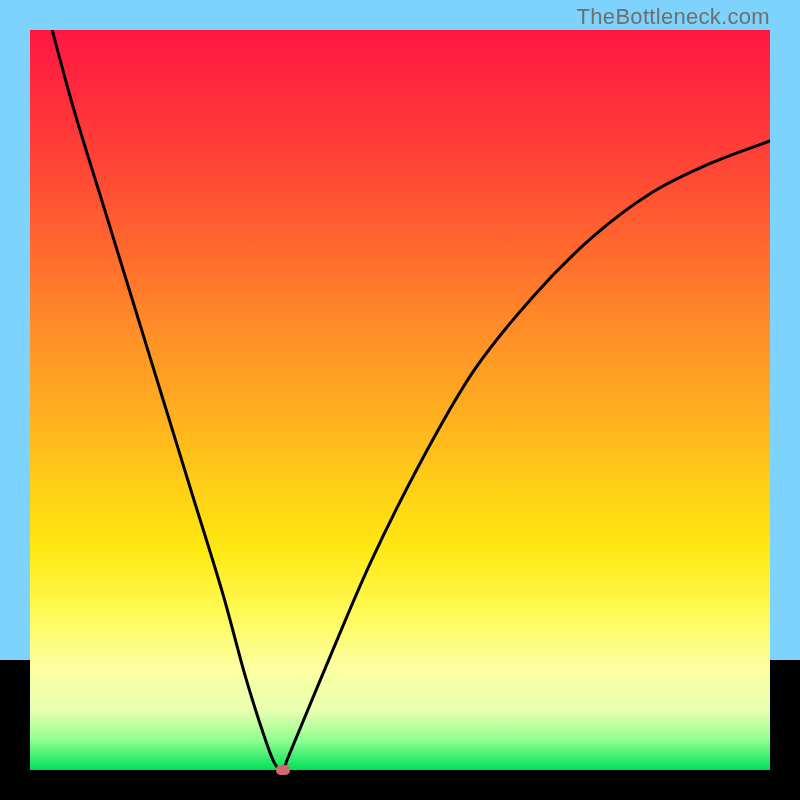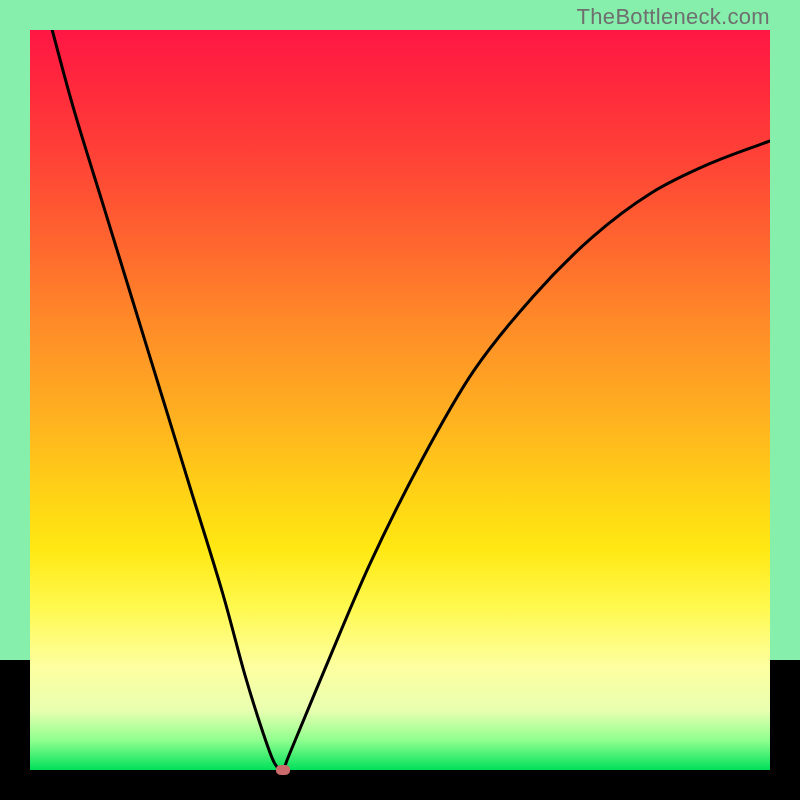--- a/index.html
+++ b/index.html
@@ -8,21 +8,21 @@
     width: 800px;
     height: 800px;
     background: #000;
     overflow: hidden;
     font-family: Arial, Helvetica, sans-serif;
   }
   .frame {
     position: relative;
     width: 800px;
     height: 660px;
-    background: #86efac;
+    background: #7dd3fc;
   }
   .plot-area {
     position: absolute;
     left: 30px;
     top: 30px;
     width: 740px;
     height: 740px;
     background: linear-gradient(to bottom,
       #ff1744 0%,
       #ff2a3c 8%,

